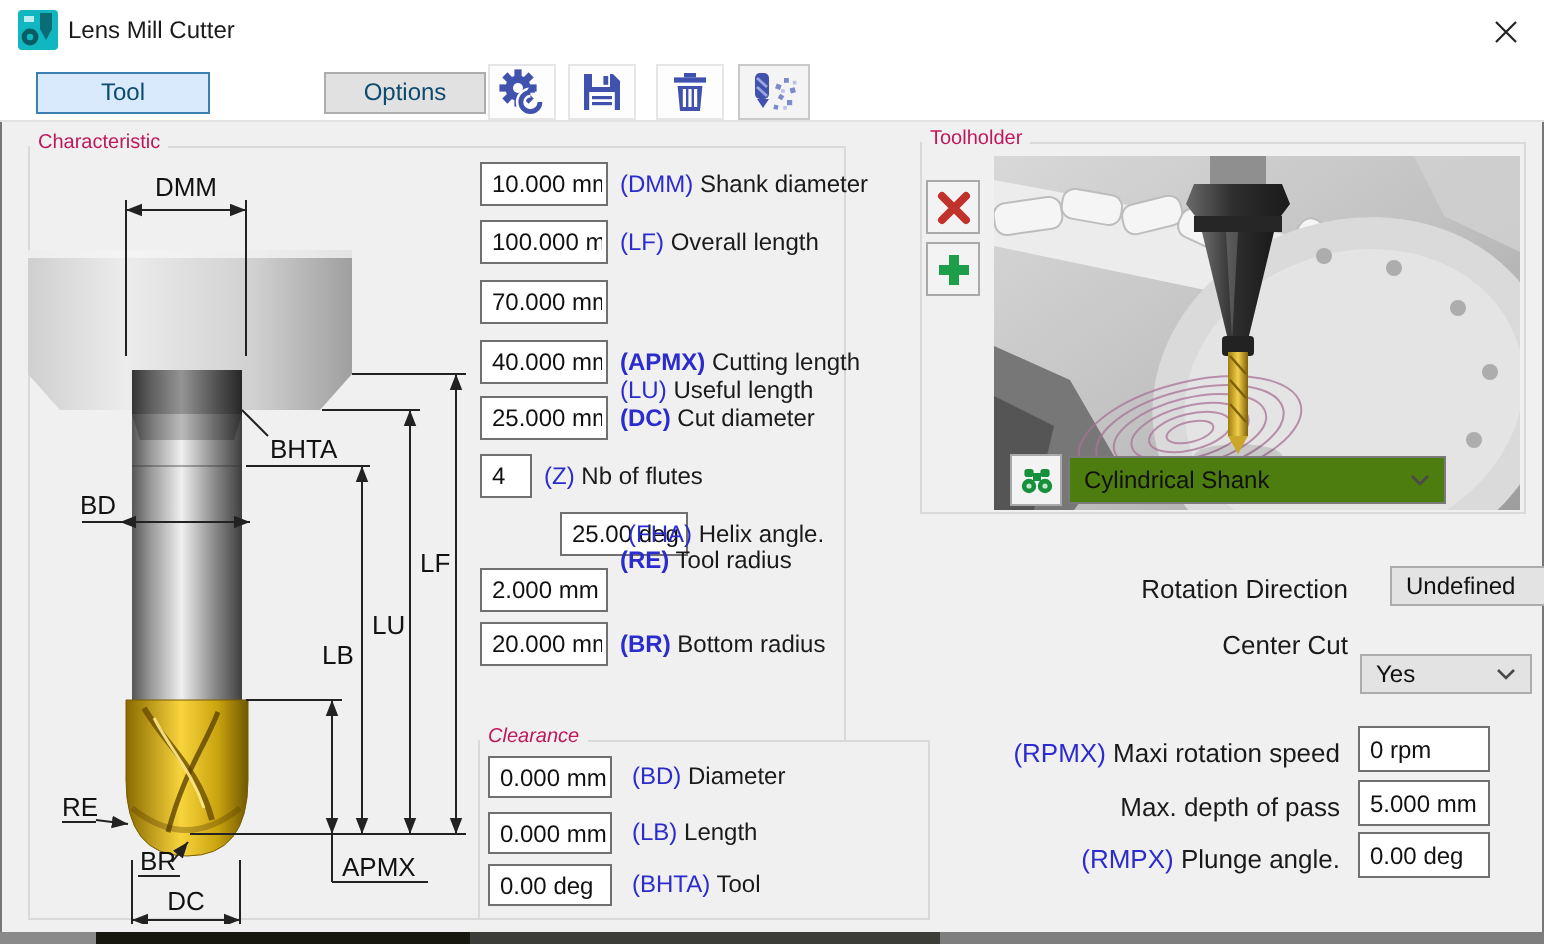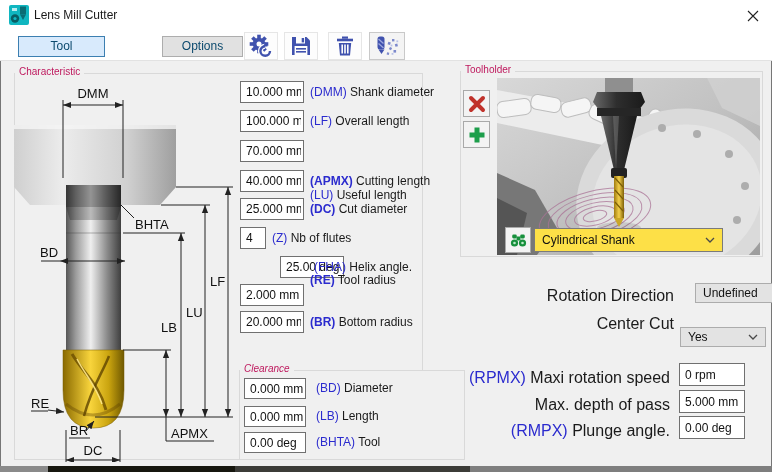--- a/index.html
+++ b/index.html
@@ -18,24 +18,24 @@
             background:#fdfdfd;border:1px solid #e6e6e6;box-sizing:border-box;}
   .icon-btn.framed{border-color:#c9c9c9;background:#f4f4f4;}
   .group{position:absolute;border:1px solid #d9d9d9;box-sizing:border-box;}
   .glabel{position:absolute;top:-8px;left:0;background:#f0f0f0;padding:0 4px;font-size:10px;color:#be185d;white-space:nowrap;}
   .txt{position:absolute;height:22px;border:1px solid #707070;background:#fff;color:#111;
        font-family:"Liberation Sans",sans-serif;font-size:12px;padding:0 2px 0 5px;box-sizing:border-box;
        overflow:hidden;white-space:nowrap;}
   .flabel{position:absolute;font-size:12px;color:#1a1a1a;white-space:nowrap;}
   .code{color:#2b2bce;}
   .code.b{font-weight:bold;}
-  .rlabel{position:absolute;font-size:16px;color:#1a1a1a;text-align:right;white-space:nowrap;}
+  .rlabel{position:absolute;font-size:13px;color:#1a1a1a;text-align:right;white-space:nowrap;}
   .dropdown{position:absolute;display:flex;align-items:center;justify-content:space-between;
             border:1px solid #acacac;background:#e3e3e3;padding:0 7px;box-sizing:border-box;font-size:12px;color:#111;}
-  .dropdown.white{background:#fde047;border-color:#7a7a7a;}
+  .dropdown.white{background:#4d7c0f;border-color:#7a7a7a;}
   .sq-btn{position:absolute;width:27px;height:27px;background:#f3f3f3;border:1px solid #a9a9a9;
           display:flex;align-items:center;justify-content:center;box-sizing:border-box;}
   .machine-wrap{position:absolute;left:497px;top:78px;width:263px;height:177px;overflow:hidden;}
   .desktop-strip{position:absolute;left:0;top:466px;width:772px;height:6px;
       background:linear-gradient(90deg,#8a8a8a 0 48px,#17170f 48px 235px,#3c3c38 235px 470px,#7e7e7e 470px 100%);}
   svg text{font-family:"Liberation Sans",sans-serif;}
 </style>
 </head>
 <body>
 

